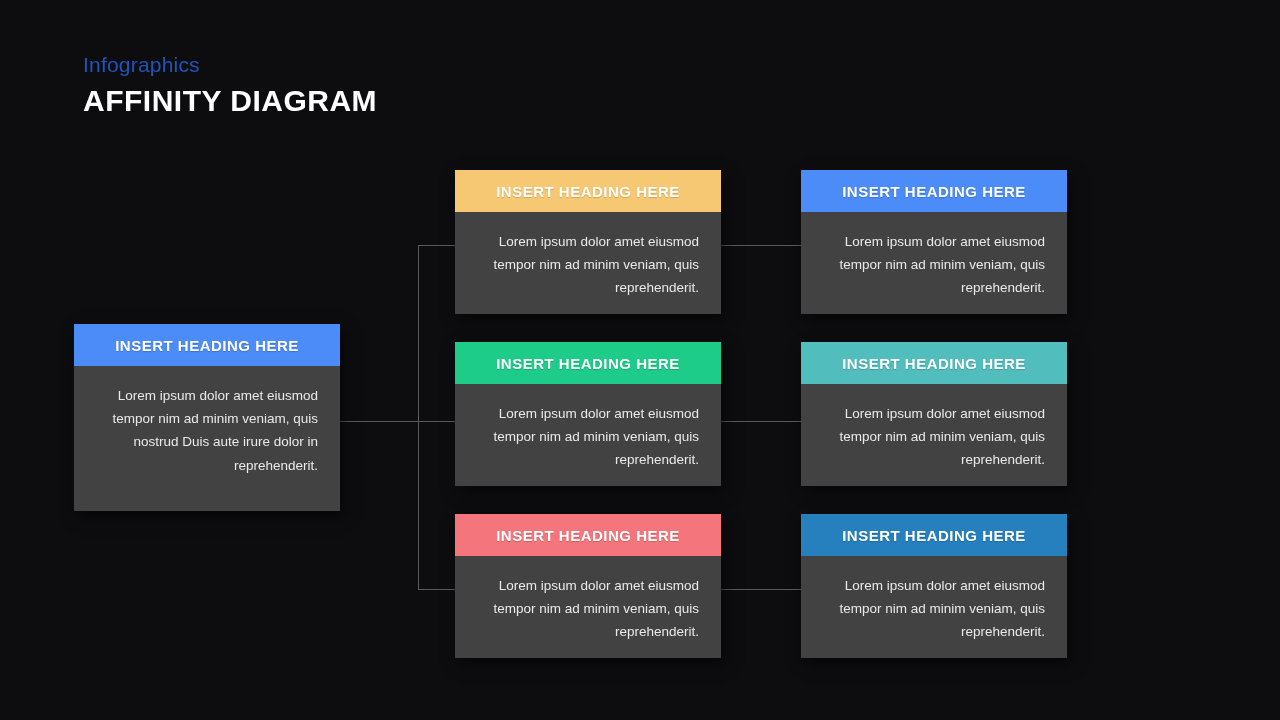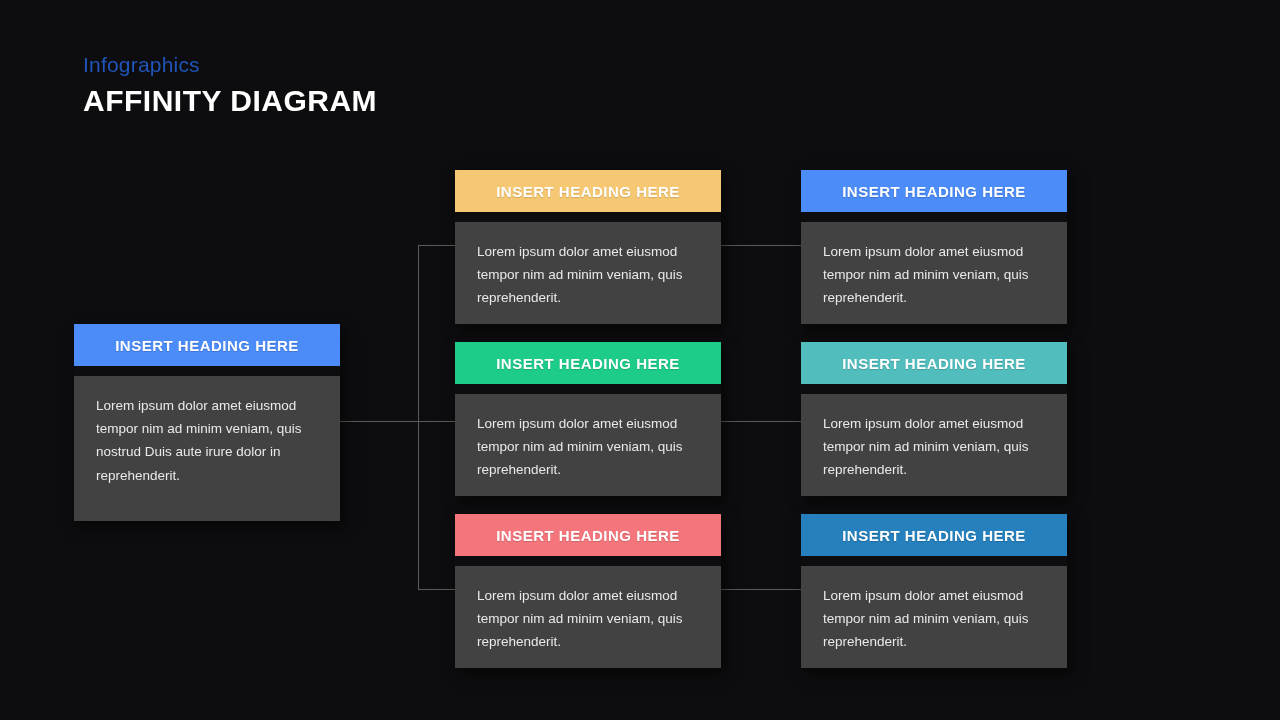--- a/index.html
+++ b/index.html
@@ -51,40 +51,40 @@
     top: 0;
     width: 1280px;
     height: 720px;
     pointer-events: none;
   }
 
   
   .card {
     position: absolute;
     box-shadow: 4px 6px 14px rgba(0, 0, 0, 0.55);
+    text-align: right;
   }
   .card-header {
     height: 42px;
     display: flex;
     align-items: center;
     justify-content: center;
     color: #ffffff;
     font-size: 15px;
     font-weight: bold;
     letter-spacing: 0.5px;
     text-shadow: 0 1px 1px rgba(0, 0, 0, 0.18);
   }
   .card-body {
     background: #434243;
     color: #e9e9e9;
     font-size: 13.5px;
     line-height: 1.72;
     padding: 18px 22px 20px 22px;
     box-sizing: border-box;
-    margin-top: 10px;
   }
 
   
   #card-hub {
     left: 74px;
     top: 324px;
     width: 266px;
   }
   #card-hub .card-body {
     height: 145px;

